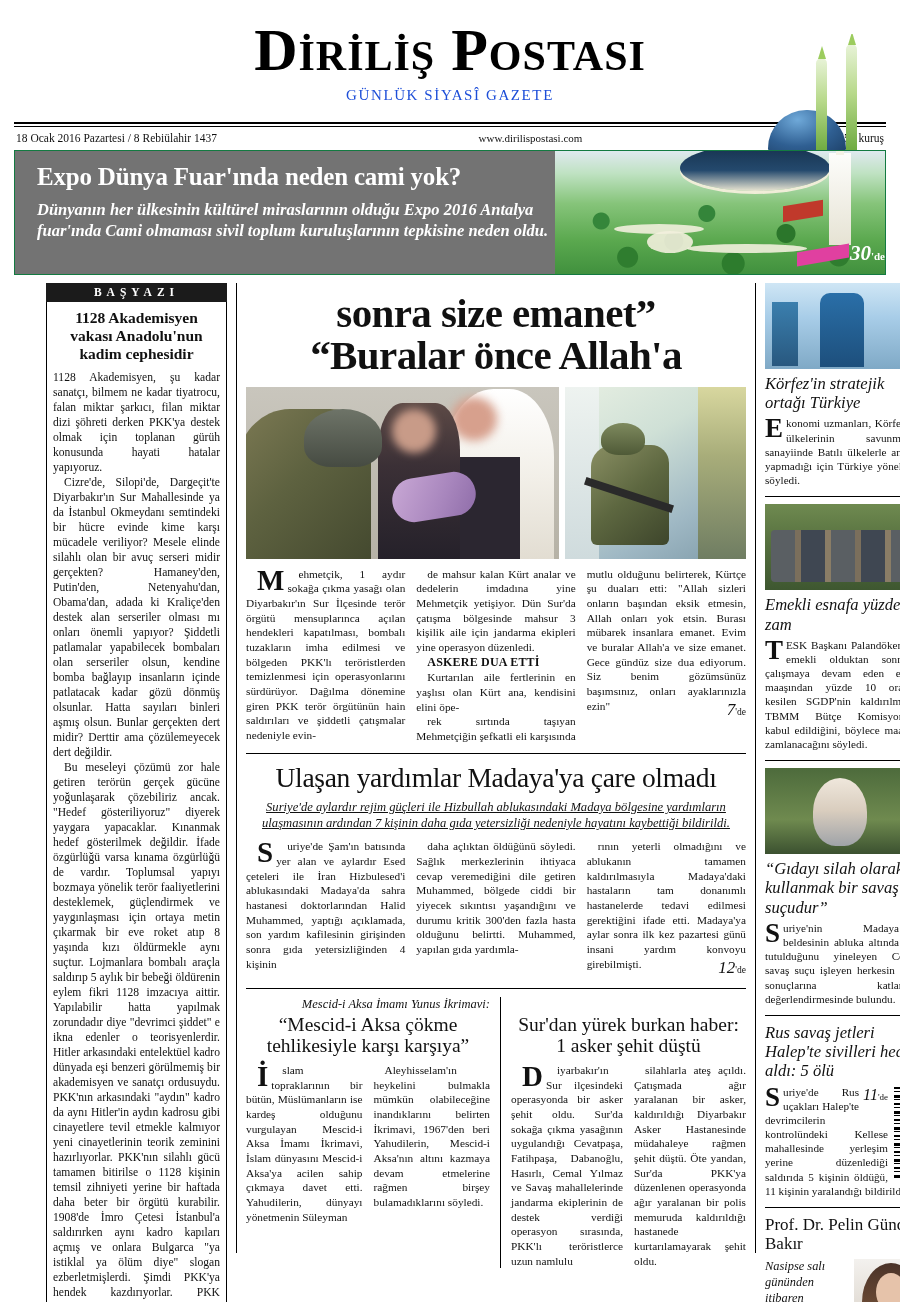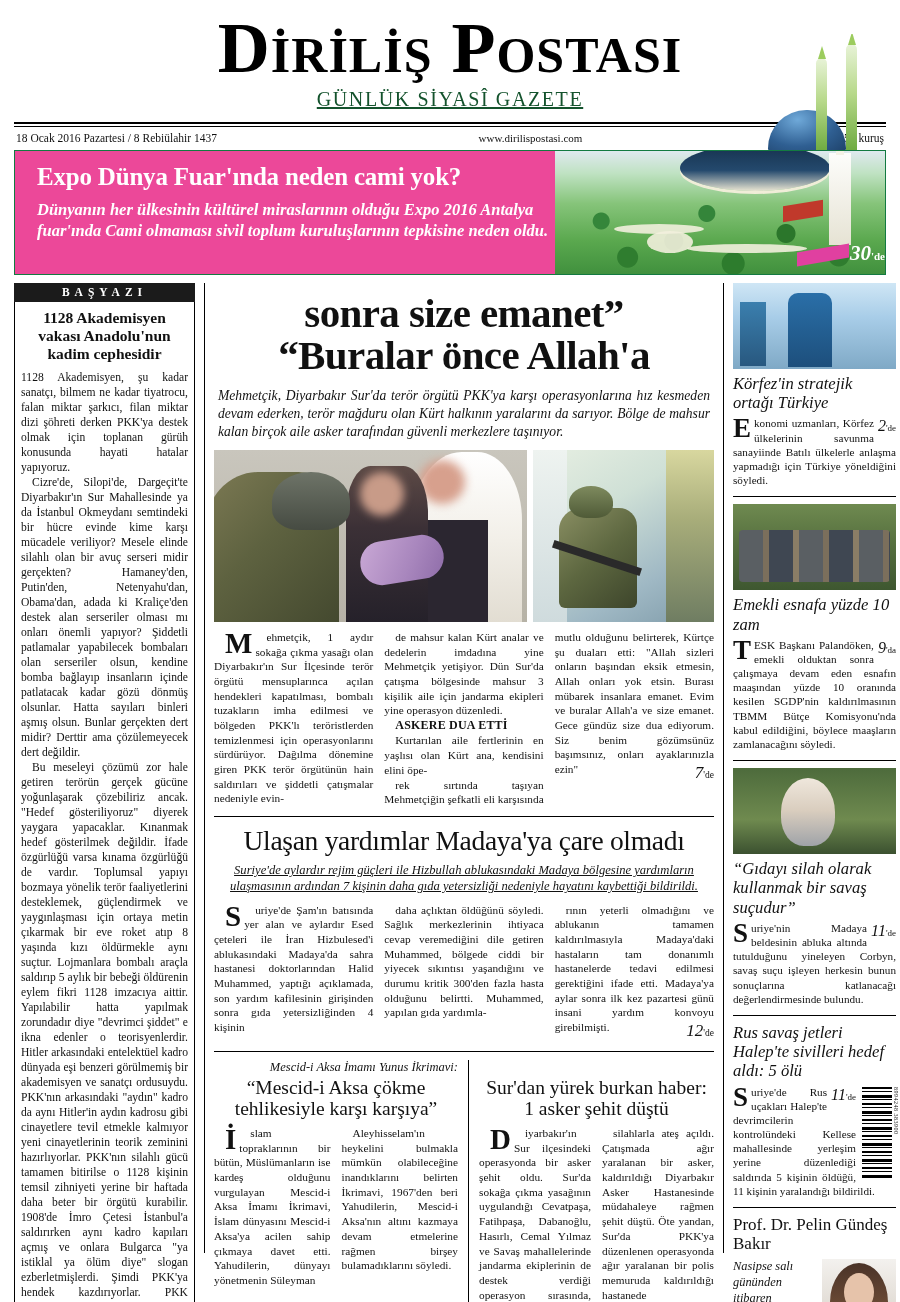--- a/index.html
+++ b/index.html
@@ -26,36 +26,35 @@
   
   .masthead {
     position: relative;
     padding-top: 14px;
     height: 120px;
     box-sizing: border-box;
   }
   .masthead-title {
     font-family: "Liberation Serif", serif;
     font-weight: bold;
-    font-size: 72px;
+    font-size: 60px;
     line-height: 0.95;
     letter-spacing: 1px;
     text-align: center;
-    margin: 0;
+    margin: 8px;
     color: #000;
     font-variant: small-caps;
     white-space: nowrap;
   }
   .masthead-sub {
     text-align: center;
-    font-size: 20px;
+    font-size: 15px;
     letter-spacing: 1.6px;
     margin-top: 6px;
-    color: #14532d;
-    text-decoration: underline;
+    color: #1d4ed8;
   }
   .mosque-deco {
     position: absolute;
     right: 6px;
     top: 34px;
     width: 120px;
     height: 120px;
     overflow: hidden;
     pointer-events: none;
   }
@@ -98,21 +97,21 @@
     font-size: 11.5px;
     padding: 5px 2px 6px 2px;
     color: #111;
   }
   .dateline .site { font-size: 11px; }
 
   
   .promo {
     position: relative;
     height: 125px;
-    background: #ec4899;
+    background: #737373;
     overflow: hidden;
     margin-bottom: 8px;
     border: 1px solid #137a41;
     box-sizing: border-box;
   }
   .promo-text {
     position: relative;
     z-index: 3;
     padding: 12px 0 0 22px;
     width: 530px;
@@ -195,20 +194,21 @@
     position:absolute; right: 36px; bottom: 14px;
     width: 52px; height: 14px;
     background:#e040a0; transform: skewY(-10deg);
   }
 
   
   .grid {
     display: flex;
     gap: 0;
     height: 970px;
+    margin-left: 32px;
   }
   .col-left  { width: 190px; flex: 0 0 190px; padding-right: 9px; box-sizing: border-box; }
   .col-mid   { width: 520px; flex: 0 0 520px; padding: 0 9px; box-sizing: border-box;
                border-left: 1px solid #000; border-right: 1px solid #000; }
   .col-right { width: 172px; flex: 0 0 172px; padding-left: 9px; box-sizing: border-box; }
 
   
   .kicker-bar {
     background: #1b1b1b;
     color: #fff;
@@ -634,21 +634,20 @@
     </div>
 
     <div class="col-mid">
 
 
       <div class="lead-head">
         <div>sonra size emanet”</div>
         <div>“Buralar önce Allah'a</div>
       </div>
 
-      <div class="lead-sub">Mehmetçik, Diyarbakır Sur'da terör örgütü PKK'ya karşı operasyonlarına hız kesmeden devam ederken, terör mağduru olan Kürt halkının yaralarını da sarıyor. Bölge de mahsur kalan birçok aile asker tarafından güvenli merkezlere taşınıyor.</div>
 
       <div class="photo-row">
         <div class="photo-main">
           <div class="ph ph-scarf"></div>
           <div class="ph ph-face2"></div>
           <div class="ph ph-vest"></div>
           <div class="ph ph-woman1"></div>
           <div class="ph ph-face1"></div>
           <div class="ph ph-sleeve"></div>
           <div class="ph ph-soldier-a"></div>

